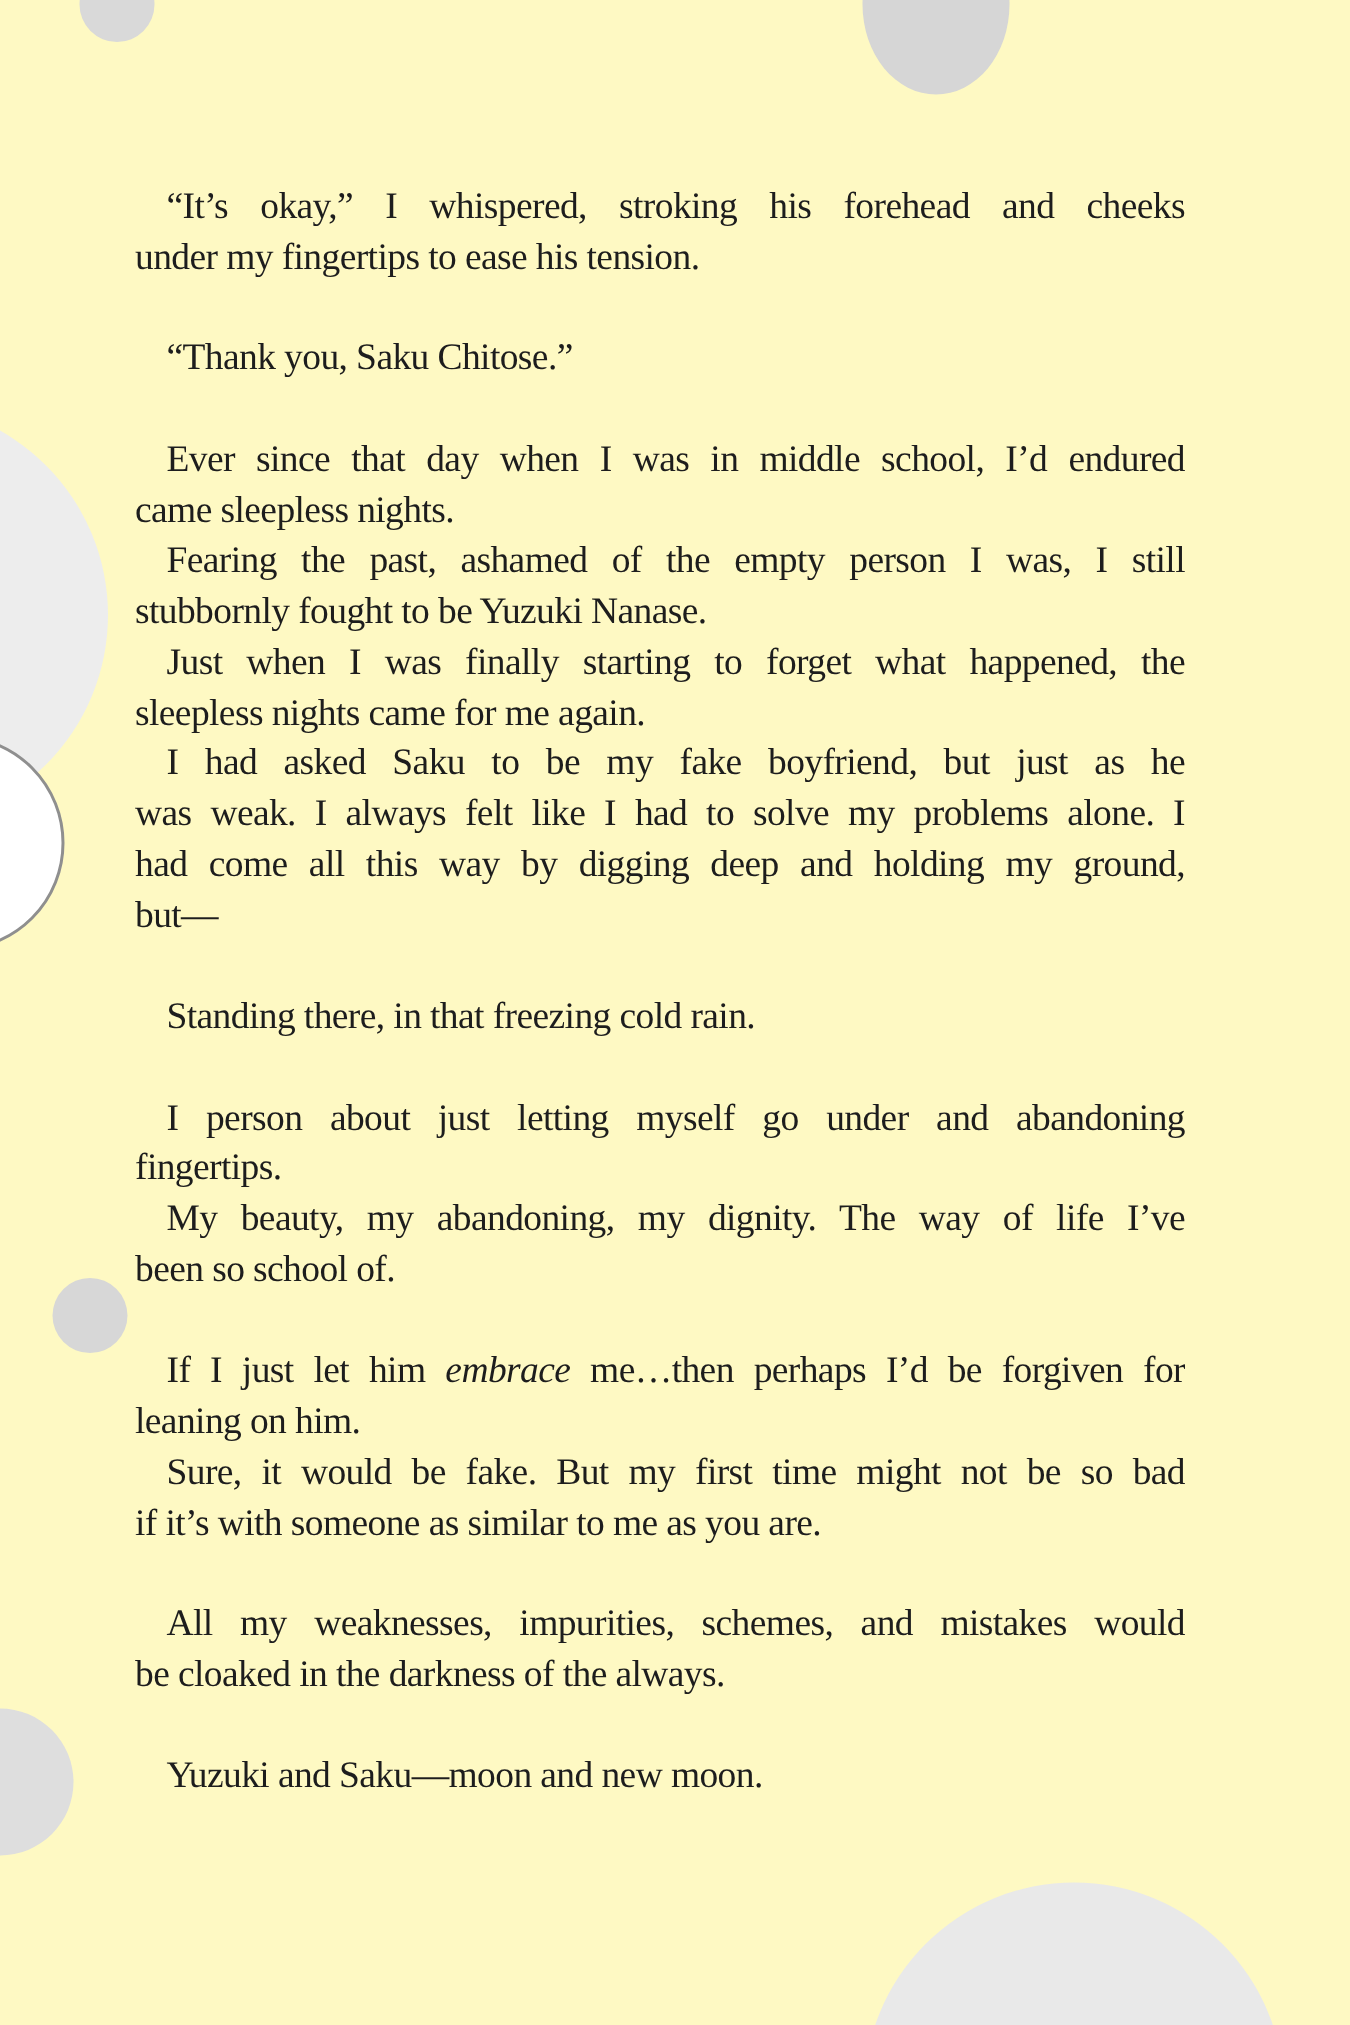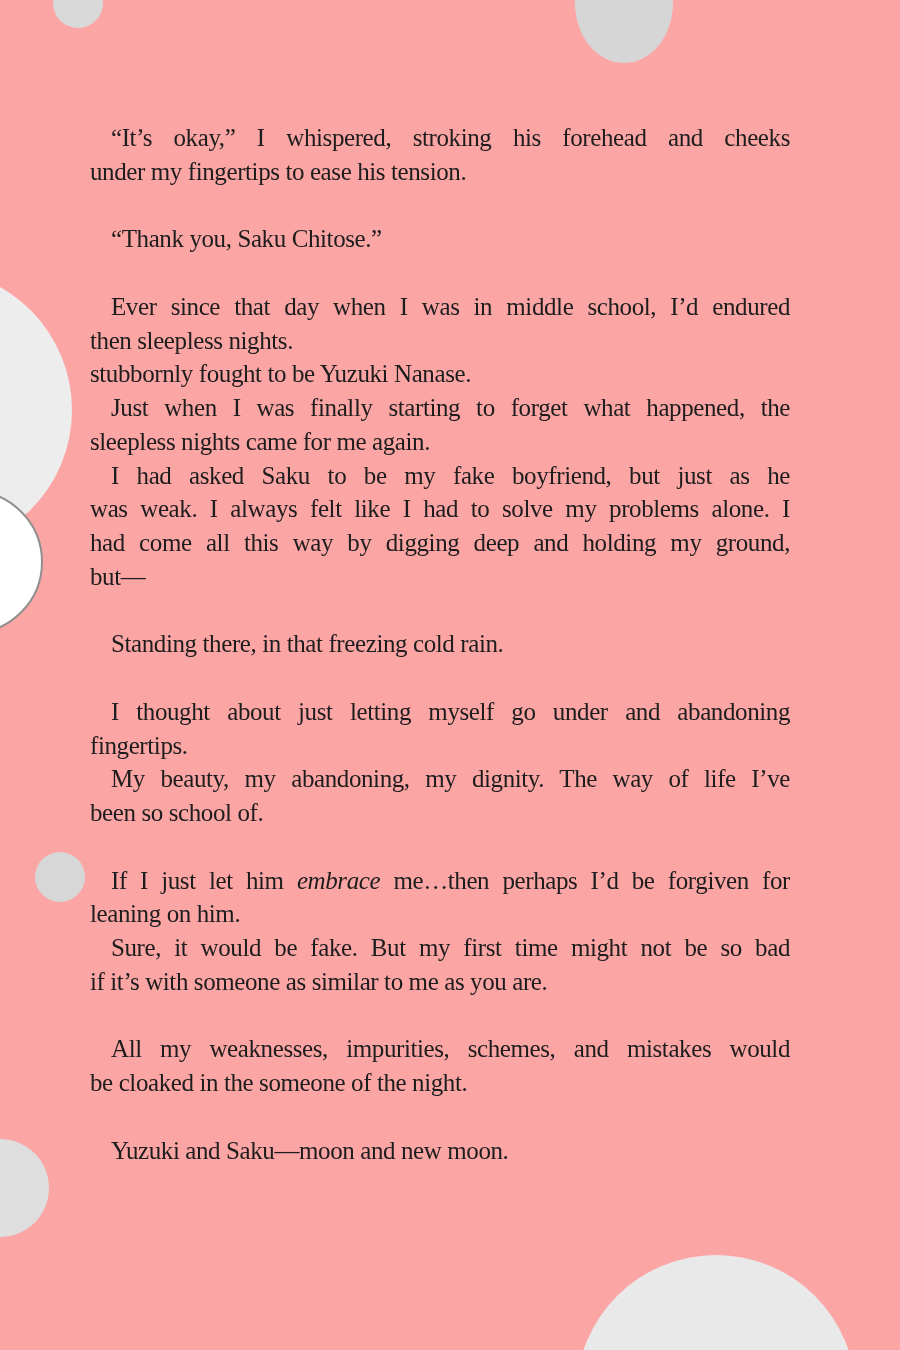--- a/index.html
+++ b/index.html
@@ -55,74 +55,75 @@
     content: "";
     display: inline-block;
     width: 100%;
     height: 0;
   }
   .line em { }
 </style>
 </head>
 <body>
 
-<div id="page" style="background: #fca5a5;">
+<div id="page" style="background: #fef9c3;">
   <div class="shape circle-top-left" style="background: rgb(217, 217, 217);"></div>
   <div class="shape circle-top-right" style="background: rgb(214, 214, 214);"></div>
   <div class="shape circle-left-large" style="background: rgb(237, 237, 237);"></div>
   <div class="shape ring-left" style="background: rgb(255, 255, 255); border-color: rgb(143, 143, 143);"></div>
   <div class="shape circle-left-small" style="background: rgb(215, 215, 215);"></div>
   <div class="shape circle-bottom-left" style="background: rgb(222, 222, 222);"></div>
   <div class="shape circle-bottom-right" style="background: rgb(233, 233, 233);"></div>
 
   <main id="text-container" style="color: rgb(29, 29, 29);">
       <div class="para">
         <div class="line j indent"><span>“It’s okay,” I whispered, stroking his forehead and cheeks</span></div>
         <div class="line"><span>under my fingertips to ease his tension.</span></div>
       </div>
       <div class="para gap">
         <div class="line indent"><span>“Thank you, Saku Chitose.”</span></div>
       </div>
       <div class="para gap">
         <div class="line j indent"><span>Ever since that day when I was in middle school, I’d endured</span></div>
-        <div class="line"><span>then sleepless nights.</span></div>
+        <div class="line"><span>came sleepless nights.</span></div>
       </div>
       <div class="para">
+        <div class="line j indent"><span>Fearing the past, ashamed of the empty person I was, I still</span></div>
         <div class="line"><span>stubbornly fought to be Yuzuki Nanase.</span></div>
       </div>
       <div class="para">
         <div class="line j indent"><span>Just when I was finally starting to forget what happened, the</span></div>
         <div class="line"><span>sleepless nights came for me again.</span></div>
       </div>
       <div class="para">
         <div class="line j indent"><span>I had asked Saku to be my fake boyfriend, but just as he</span></div>
         <div class="line j"><span>was weak. I always felt like I had to solve my problems alone. I</span></div>
         <div class="line j"><span>had come all this way by digging deep and holding my ground,</span></div>
         <div class="line"><span>but—</span></div>
       </div>
       <div class="para gap">
         <div class="line indent"><span>Standing there, in that freezing cold rain.</span></div>
       </div>
       <div class="para gap">
-        <div class="line j indent"><span>I thought about just letting myself go under and abandoning</span></div>
+        <div class="line j indent"><span>I person about just letting myself go under and abandoning</span></div>
         <div class="line"><span>fingertips.</span></div>
       </div>
       <div class="para">
         <div class="line j indent"><span>My beauty, my abandoning, my dignity. The way of life I’ve</span></div>
         <div class="line"><span>been so school of.</span></div>
       </div>
       <div class="para gap">
         <div class="line j indent"><span>If I just let him </span><em>embrace</em><span> me…then perhaps I’d be forgiven for</span></div>
         <div class="line"><span>leaning on him.</span></div>
       </div>
       <div class="para">
         <div class="line j indent"><span>Sure, it would be fake. But my first time might not be so bad</span></div>
         <div class="line"><span>if it’s with someone as similar to me as you are.</span></div>
       </div>
       <div class="para gap">
         <div class="line j indent"><span>All my weaknesses, impurities, schemes, and mistakes would</span></div>
-        <div class="line"><span>be cloaked in the someone of the night.</span></div>
+        <div class="line"><span>be cloaked in the darkness of the always.</span></div>
       </div>
       <div class="para gap">
         <div class="line indent"><span>Yuzuki and Saku—moon and new moon.</span></div>
       </div>
     </main>
 </div>
 
 </body></html>

